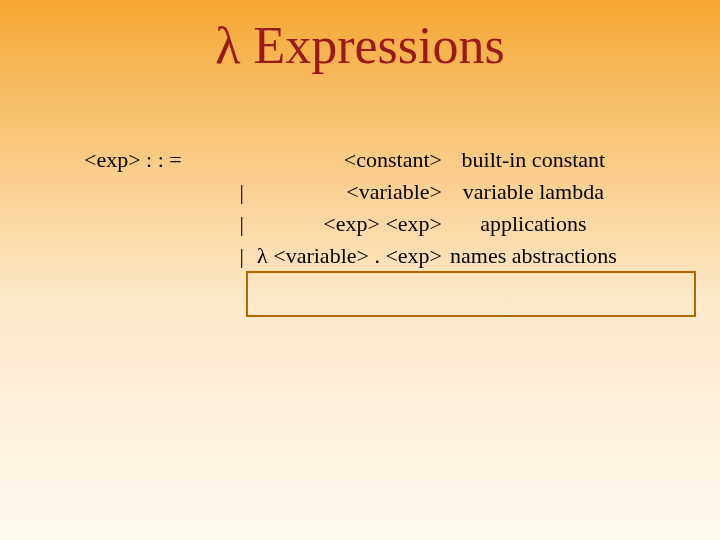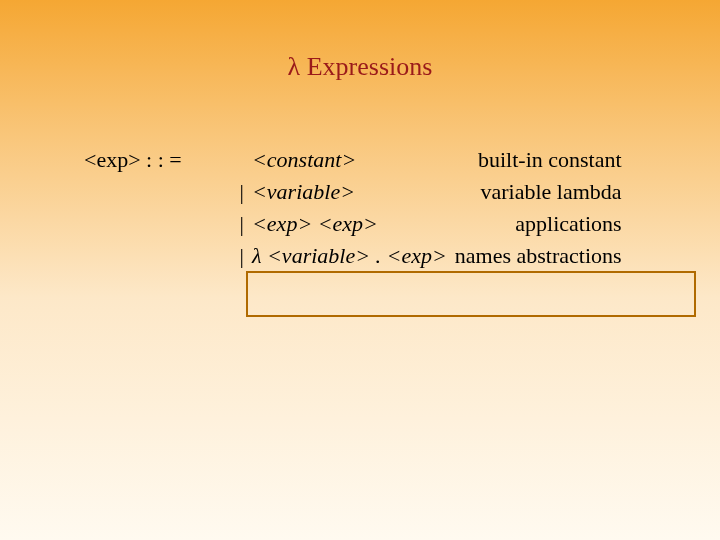--- a/index.html
+++ b/index.html
@@ -9,43 +9,43 @@
     height: 540px;
     overflow: hidden;
   }
   body {
     background: linear-gradient(to bottom, #f5a733 0%, #f9c67a 25%, #fde8c8 55%, #fffaf0 100%);
     font-family: "Times New Roman", Times, serif;
     color: #000;
   }
   .title {
     text-align: center;
-    font-size: 26px;
+    font-size: 52px;
     color: #9a1a1a;
-    margin-top: 52px;
+    margin-top: 16px;
     font-weight: normal;
   }
   .grammar {
     position: absolute;
     top: 144px;
     left: 80px;
     font-size: 22px;
     line-height: 1.45;
   }
   .grammar table {
     border-collapse: collapse;
   }
   .grammar td {
     padding: 0 4px;
     vertical-align: baseline;
     white-space: nowrap;
   }
   .lhs  { text-align: left;  min-width: 160px; }
-  .rhs  { text-align: left;  min-width: 190px; font-style: italic; }
-  .desc { text-align: right;  padding-left: 18px; }
+  .rhs  { text-align: right;  min-width: 190px; }
+  .desc { text-align: center;  padding-left: 18px; }
   .boxed-row td.rhs span { display:inline-block; }
   .box-wrap {
     position: absolute;
     border: 2px solid #b06a00;
     
     pointer-events: none;
   }
 </style>
 </head>
 <body>

